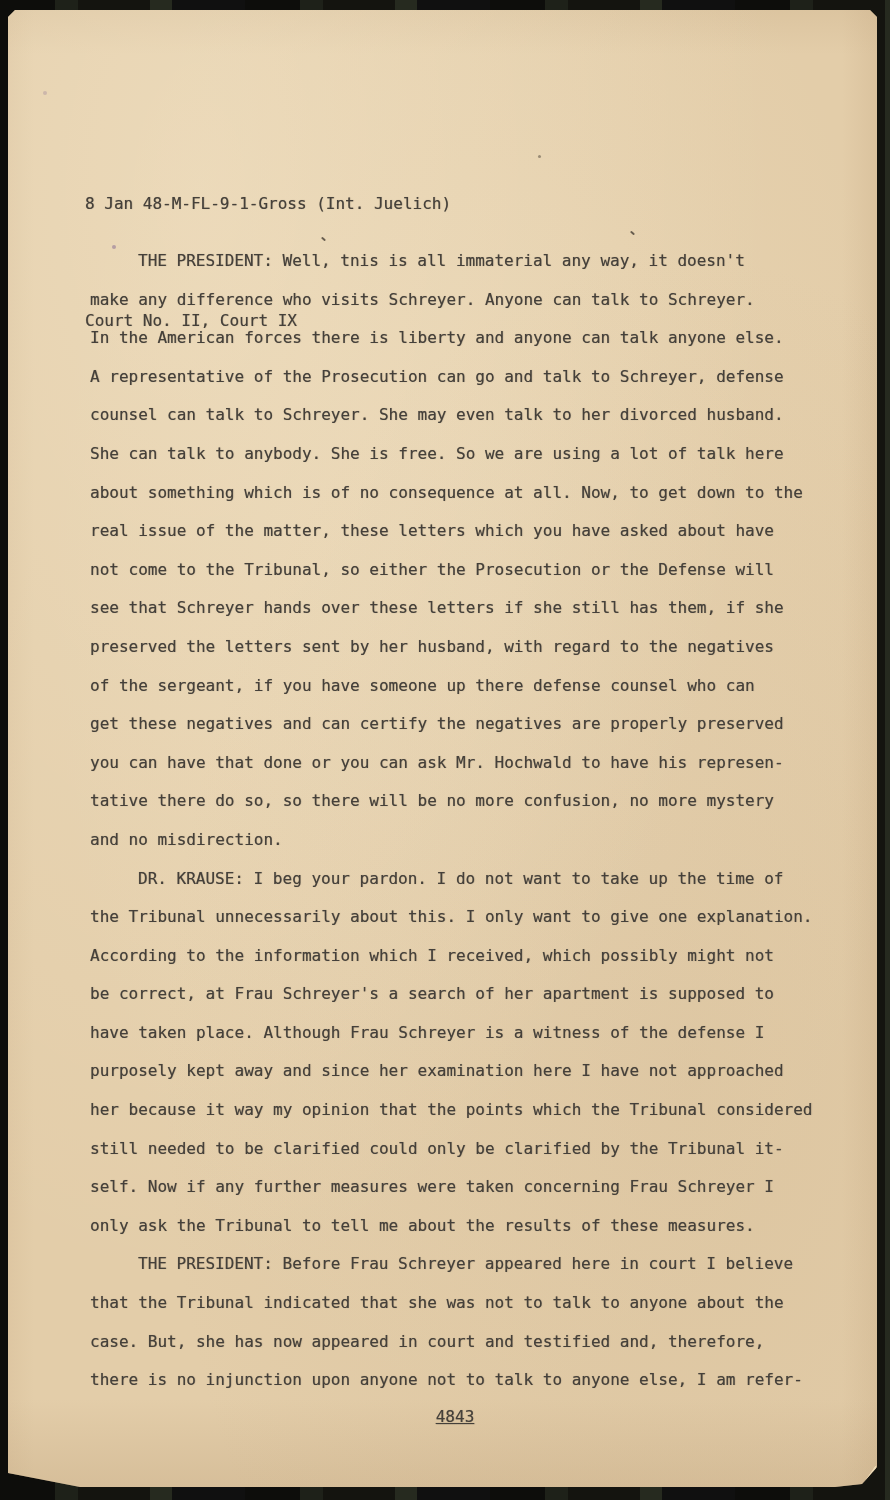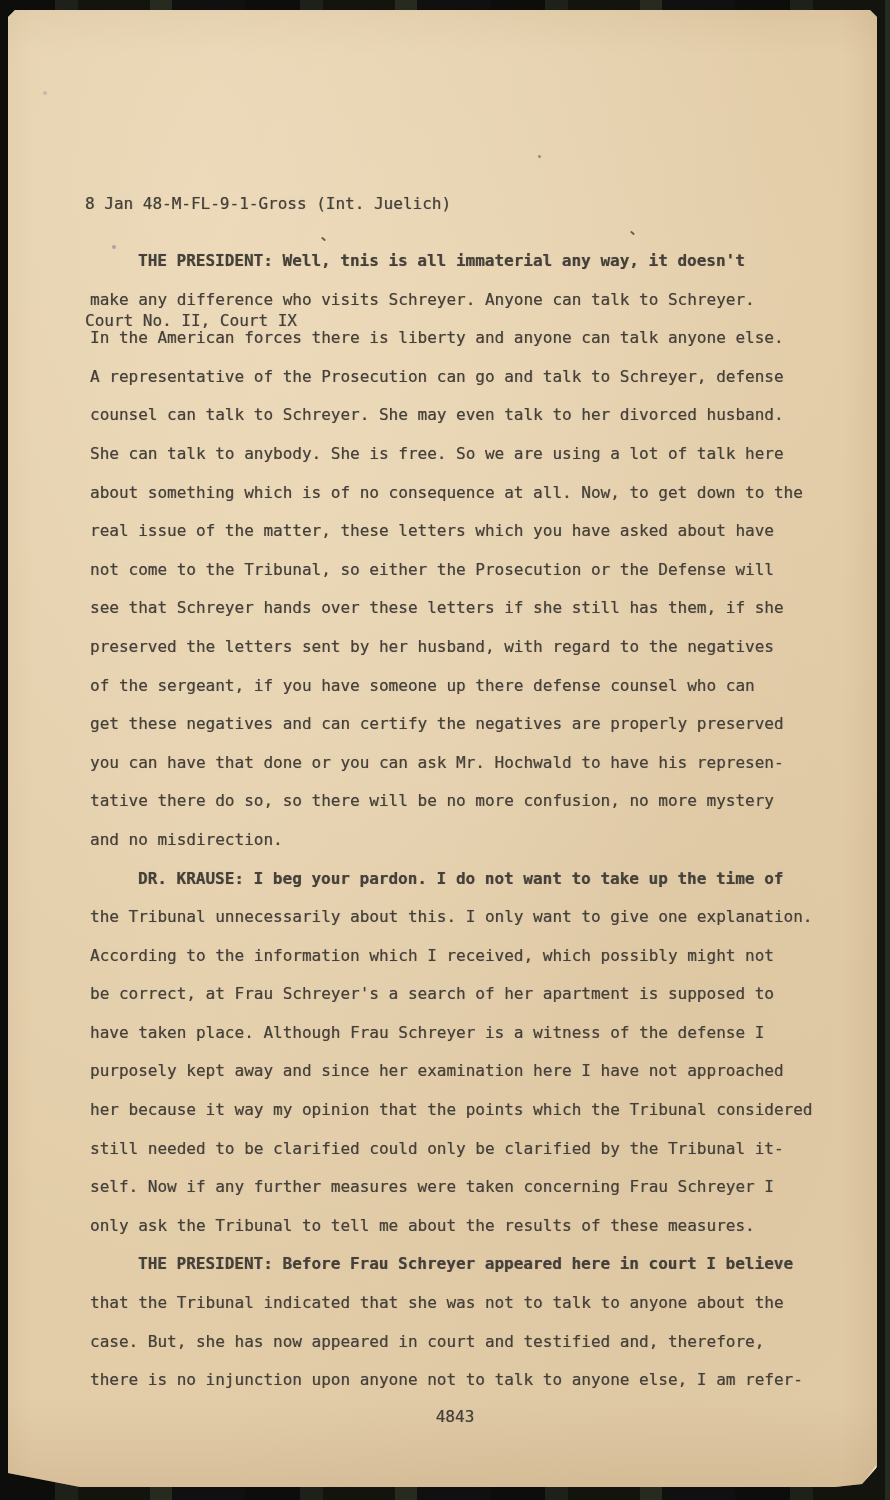--- a/index.html
+++ b/index.html
@@ -64,30 +64,30 @@
   .doc-body {
     position: absolute;
     left: 82px;
     top: 232px;
     width: 740px;
     line-height: 38.6px;
   }
 
   .doc-body .line.indent {
     text-indent: 48px;
-    font-weight: bold;
   }
 
   .page-number {
     position: absolute;
     left: 82px;
     top: 1387px;
     width: 730px;
     text-align: center;
     line-height: 39px;
+    text-decoration: underline;
   }
 
   .fold {
     position: absolute;
     right: 1px;
     bottom: 0px;
     width: 24px;
     height: 22px;
     background: linear-gradient(305deg, #c6ae86 0%, #eedcb8 40%, rgba(238,220,184,0) 42%);
   }

